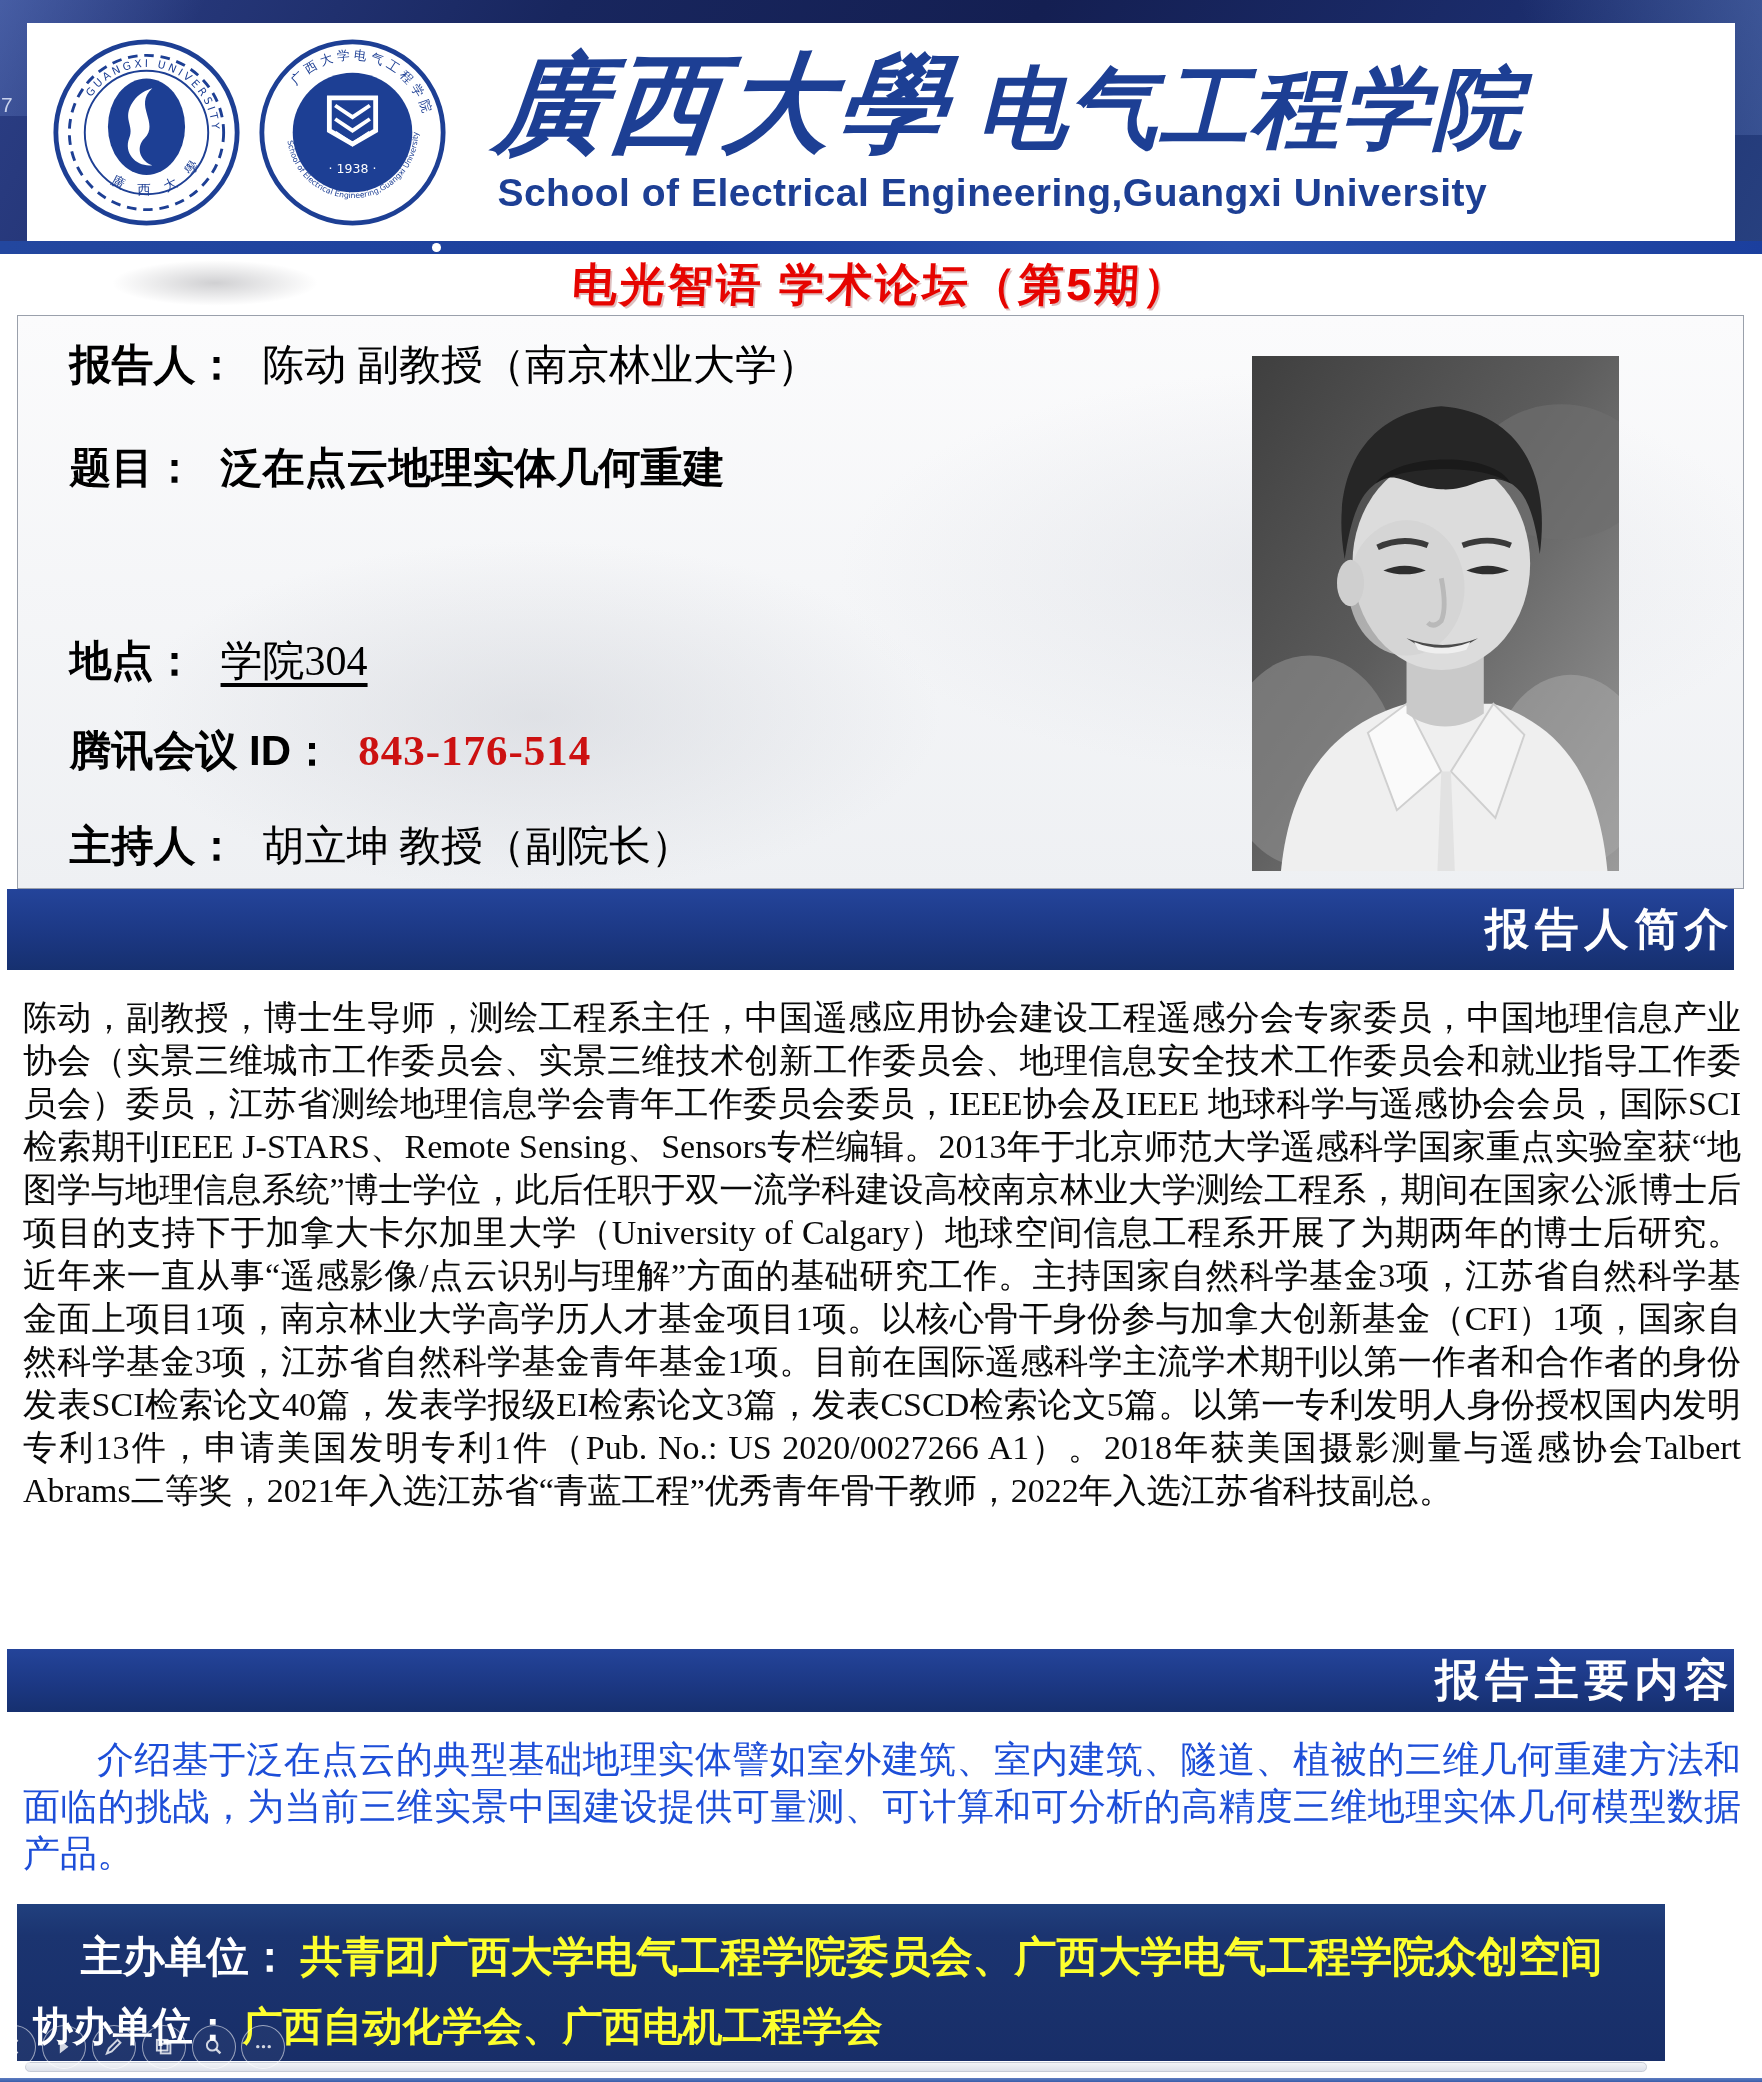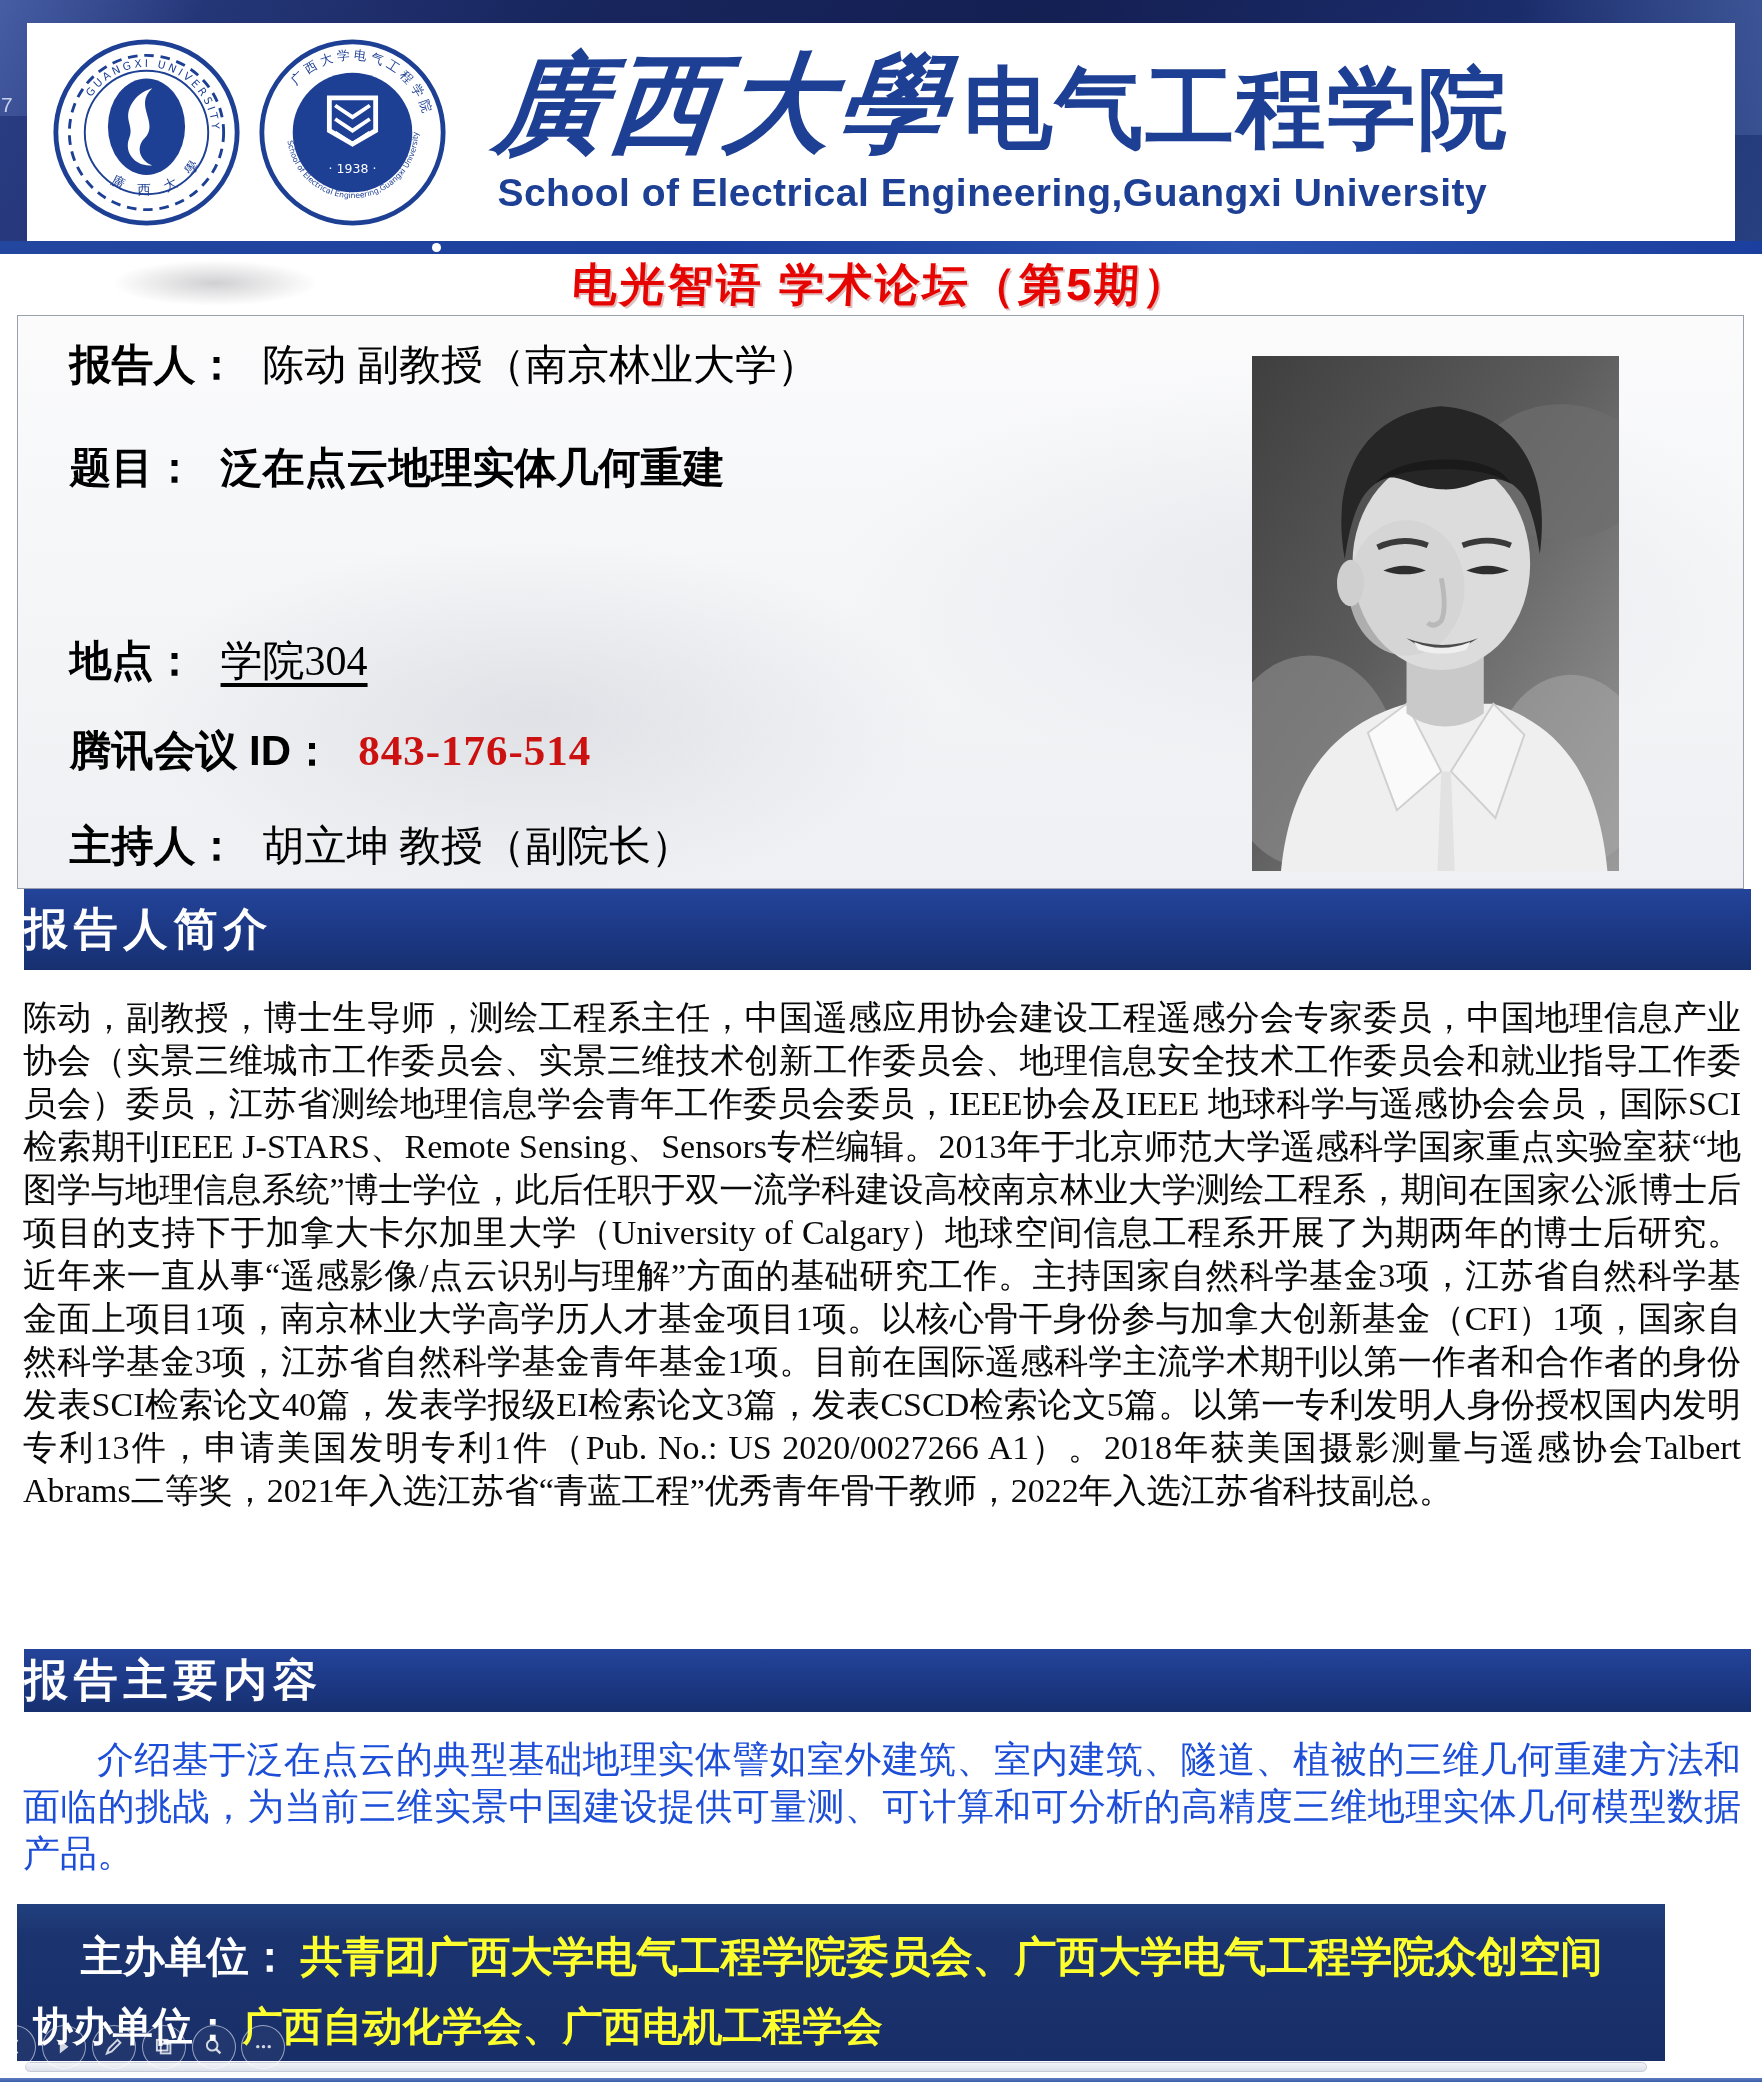--- a/index.html
+++ b/index.html
@@ -17,22 +17,22 @@
 
   
   .header-card{position:absolute;left:27px;top:23px;width:1708px;height:218px;background:#ffffff;
     display:flex;align-items:center;padding-left:25px;box-sizing:border-box;z-index:2;}
   .seal{flex:0 0 auto;}
   .seal2{margin-left:17.4px;}
   .titles{margin-left:50px;display:flex;flex-direction:column;}
   .title-row{display:flex;align-items:flex-end;white-space:nowrap;}
   .cal{font-family:"DejaVu Serif","Liberation Serif",serif;font-style:italic;font-weight:bold;
     font-size:108px;line-height:1;color:#1d3f94;letter-spacing:5.8px;transform:skewX(-6deg);}
-  .college{font-size:89px;line-height:1;font-weight:900;color:#1d3f94;margin-left:11px;margin-bottom:3.9px;
-    letter-spacing:1.9px;}
+  .college{font-size:89px;line-height:1;font-weight:900;color:#1d3f94;margin-left:25px;margin-bottom:3.9px;
+    letter-spacing:1.9px;font-style:italic;}
   .english{margin-top:13.5px;font-size:39px;font-weight:bold;color:#1d3f94;letter-spacing:0.5px;}
 
   
   .blue-bar{position:absolute;left:0;top:241px;width:1762px;height:12.6px;
     background:linear-gradient(90deg,#23479f,#1b3f9e 40%,#2a52b0 70%,#1b3f9e);}
   .blue-bar .dot{position:absolute;left:432px;top:1.9px;width:8.7px;height:8.7px;border-radius:50%;background:#ffffff;}
 
   
   .red-band{position:absolute;left:0;top:254px;width:1762px;height:61px;background:#ffffff;
     display:flex;align-items:center;justify-content:center;}
@@ -53,22 +53,22 @@
   .info-row .value{font-family:"Liberation Serif","DejaVu Serif",serif;margin-left:13.5px;}
   .row1{top:21px;}
   .row2{top:124px;}  .row2 .value{font-weight:bold;}
   .row3{top:220px;}  .row3 .value{color:#c00000;font-weight:600;}
   .row4{top:317px;}  .row4 .value{text-decoration:underline;text-underline-offset:7.7px;}
   .row5{top:407px;}  .row5 .value{color:#cc1111;font-weight:bold;font-size:43px;letter-spacing:1px;}
   .row6{top:502px;}
   .photo{position:absolute;left:1234px;top:40px;width:367px;height:515px;display:block;}
 
   
-  .banner{position:absolute;left:24px;width:1727px;background:linear-gradient(180deg,#24449a,#1c3884 55%,#16306f);
-    color:#ffffff;display:flex;align-items:center;justify-content:flex-start;}
+  .banner{position:absolute;left:7px;width:1727px;background:linear-gradient(180deg,#24449a,#1c3884 55%,#16306f);
+    color:#ffffff;display:flex;align-items:center;justify-content:flex-end;}
   .banner-text{font-size:44px;font-weight:bold;letter-spacing:5.8px;}
   .banner1{top:889px;height:81px;}
   .banner2{top:1649px;height:63px;}
 
   
   .bio{position:absolute;left:23px;top:996px;width:1718px;height:628px;
     font-family:"Liberation Serif","DejaVu Serif",serif;font-size:34px;line-height:43px;
     color:#0a0a0a;text-align:justify;overflow:hidden;}
 
   

